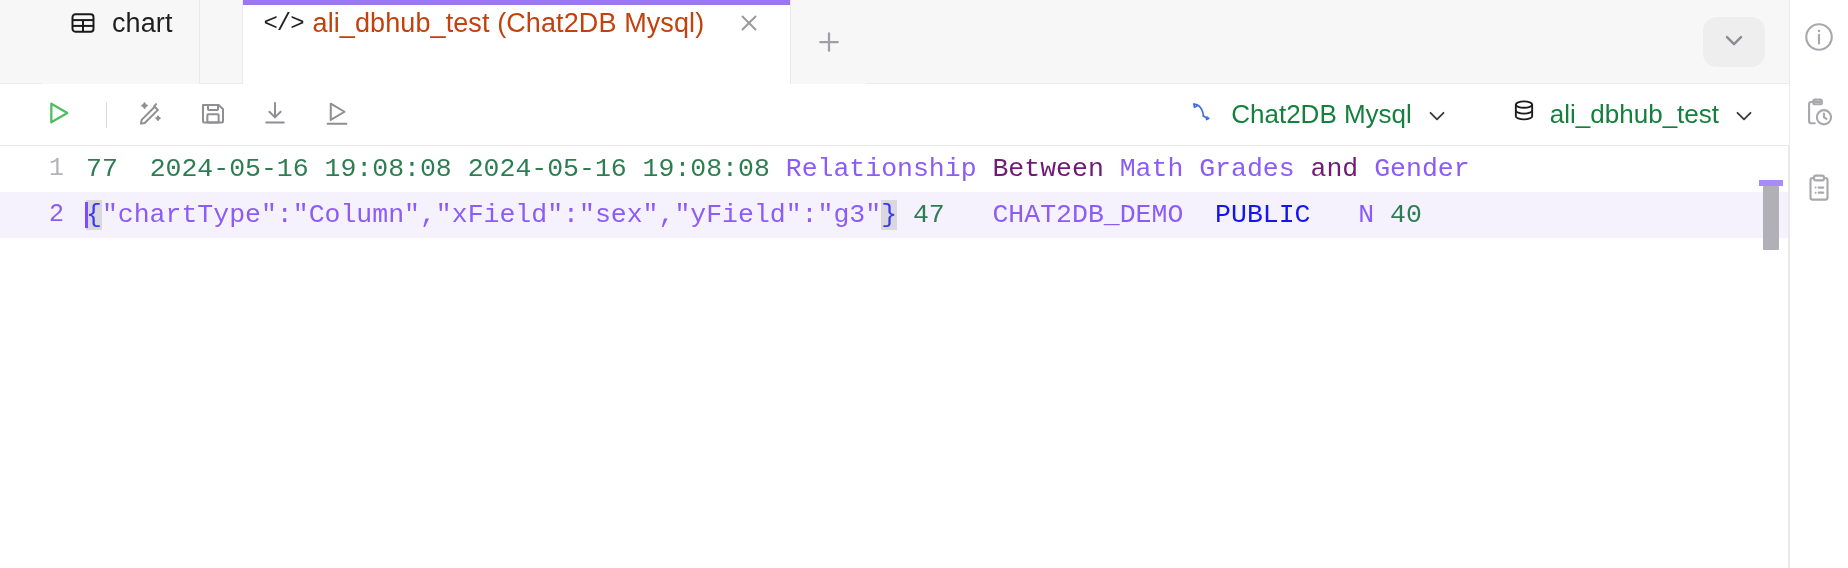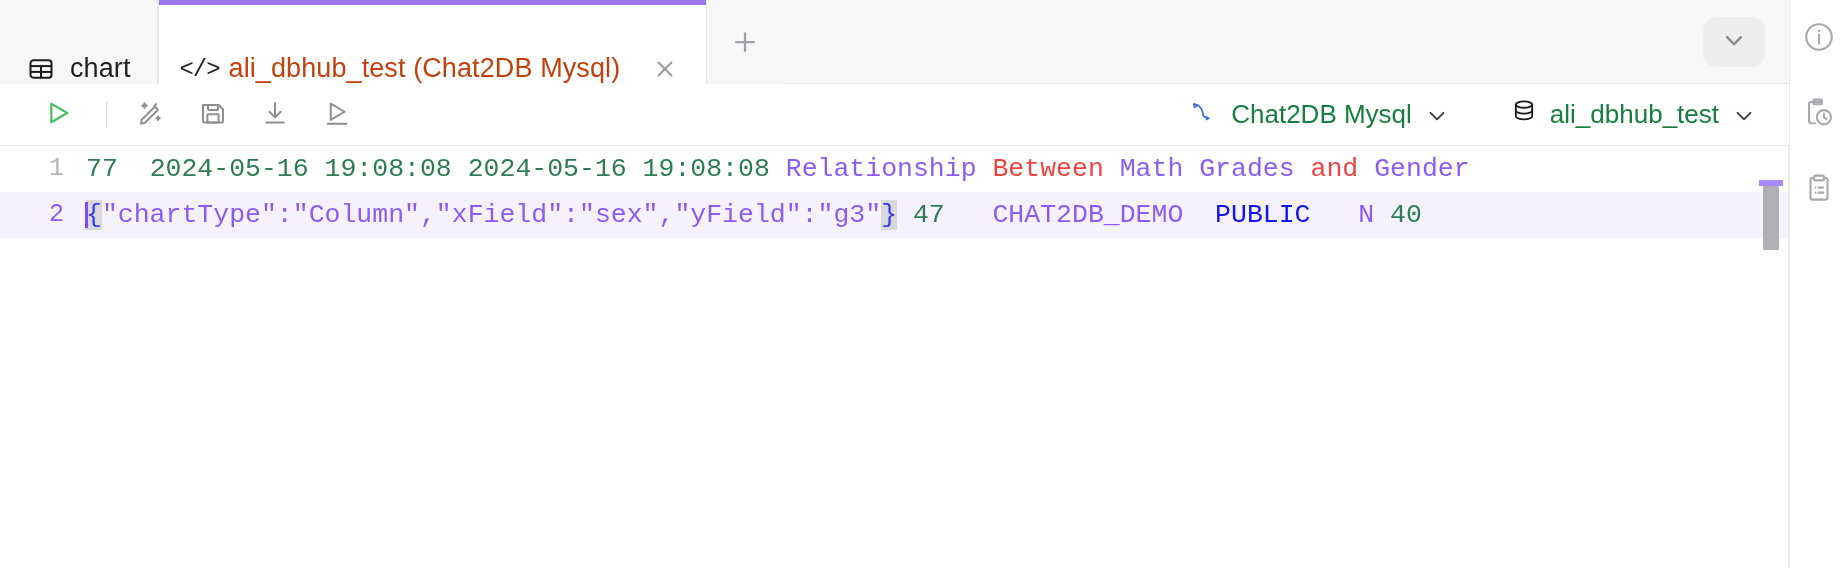--- a/index.html
+++ b/index.html
@@ -33,30 +33,31 @@
     height: 84px;
     display: flex;
     align-items: stretch;
     background: #f7f7f8;
     border-bottom: 1px solid #ebebed;
     position: relative;
     flex: 0 0 84px;
   }
   .tab {
     display: flex;
-    align-items: flex-end;
+    align-items: flex-start;
     gap: 14px;
-    padding: 0 26px;
+    padding: 8px 26px;
     height: 84px;
     font-size: 27px;
     color: #1a1a1a;
     letter-spacing: .1px;
     position: relative;
     cursor: pointer;
     white-space: nowrap;
+    margin-left: 42px;
   }
   .tab.inactive {
     background: #f7f7f8;
     border-right: 1px solid #e9e9ec;
   }
   .tab.active {
     background: #ffffff;
     border-right: 1px solid #e9e9ec;
     border-left: 1px solid #e9e9ec;
   }
@@ -187,21 +188,21 @@
     text-align: right;
     padding-right: 22px;
     color: #b4b4b8;
     font-size: 25px;
     user-select: none;
   }
   .code-line.active .gutter { color: #8b5cf6; }
   .code-text { flex: 1 1 auto; position: relative; }
   .tok-num { color: #2e7d52; }
   .tok-plain { color: #8b5cf6; }
-  .tok-kw { color: #ef4444; margin-top: 30px; }
+  .tok-kw { color: #701a75; margin-top: 30px; }
   .tok-blue { color: #1414f0; margin-top: 26px; }
   .brace-hl {
     background: #d8d8de;
     color: #3c38f0;
     position: relative;
   }
   .brace-hl.caret::before {
     content: "";
     position: absolute;
     left: -1px; top: 2px; bottom: 2px;

